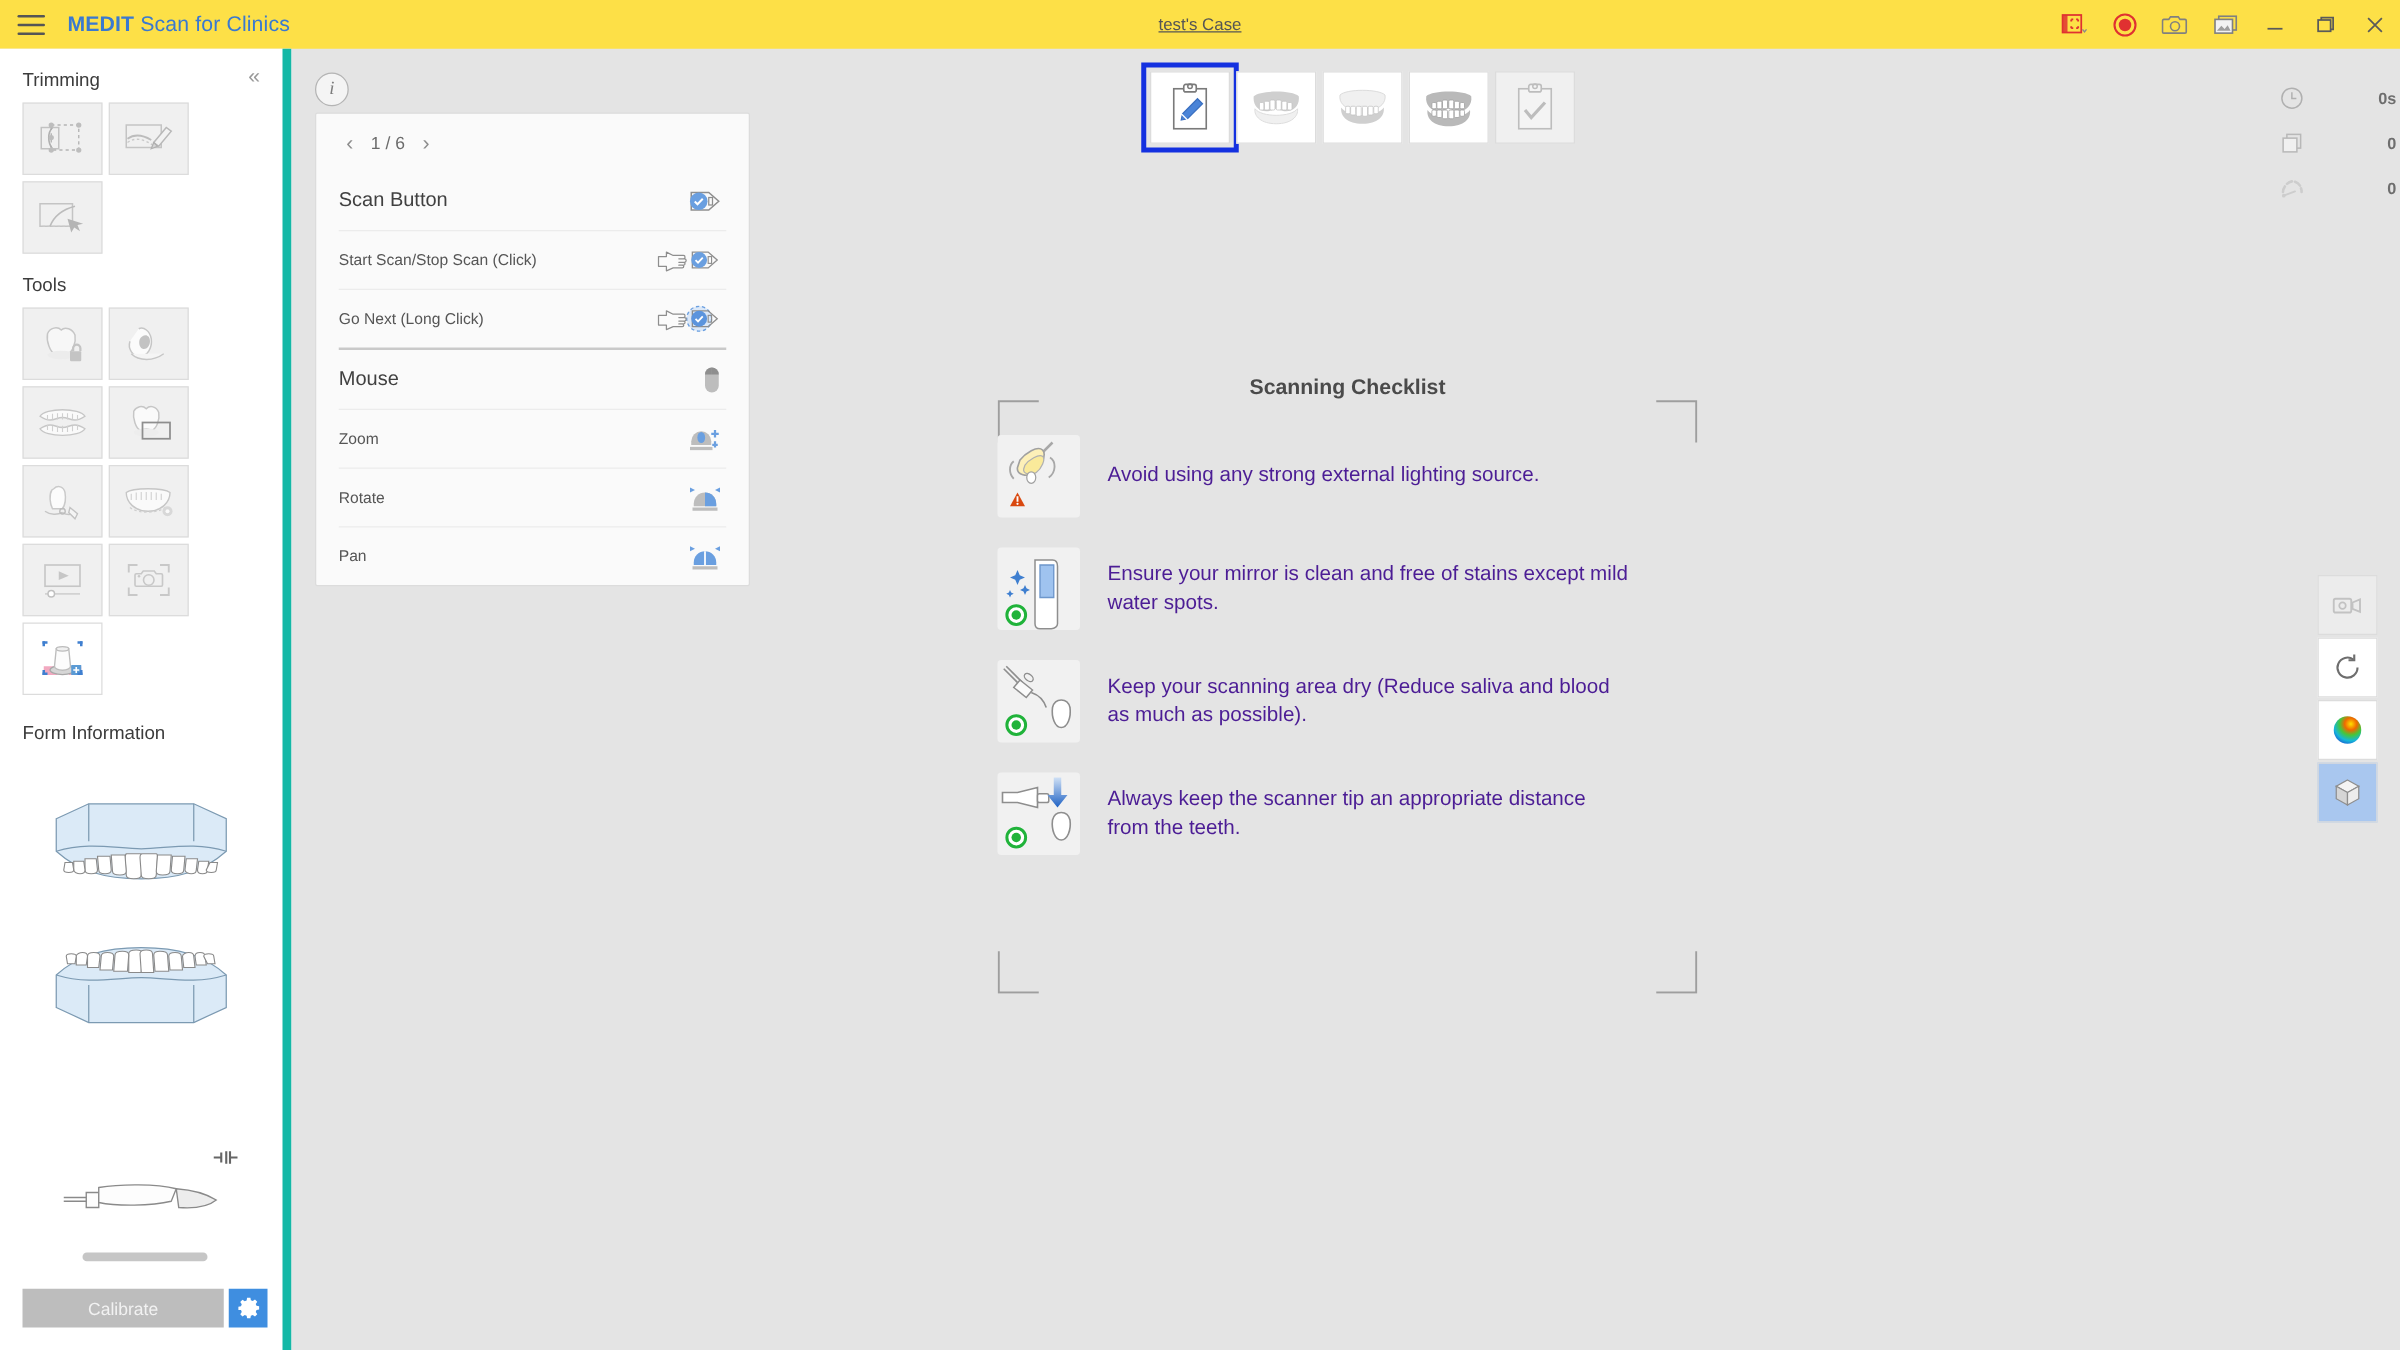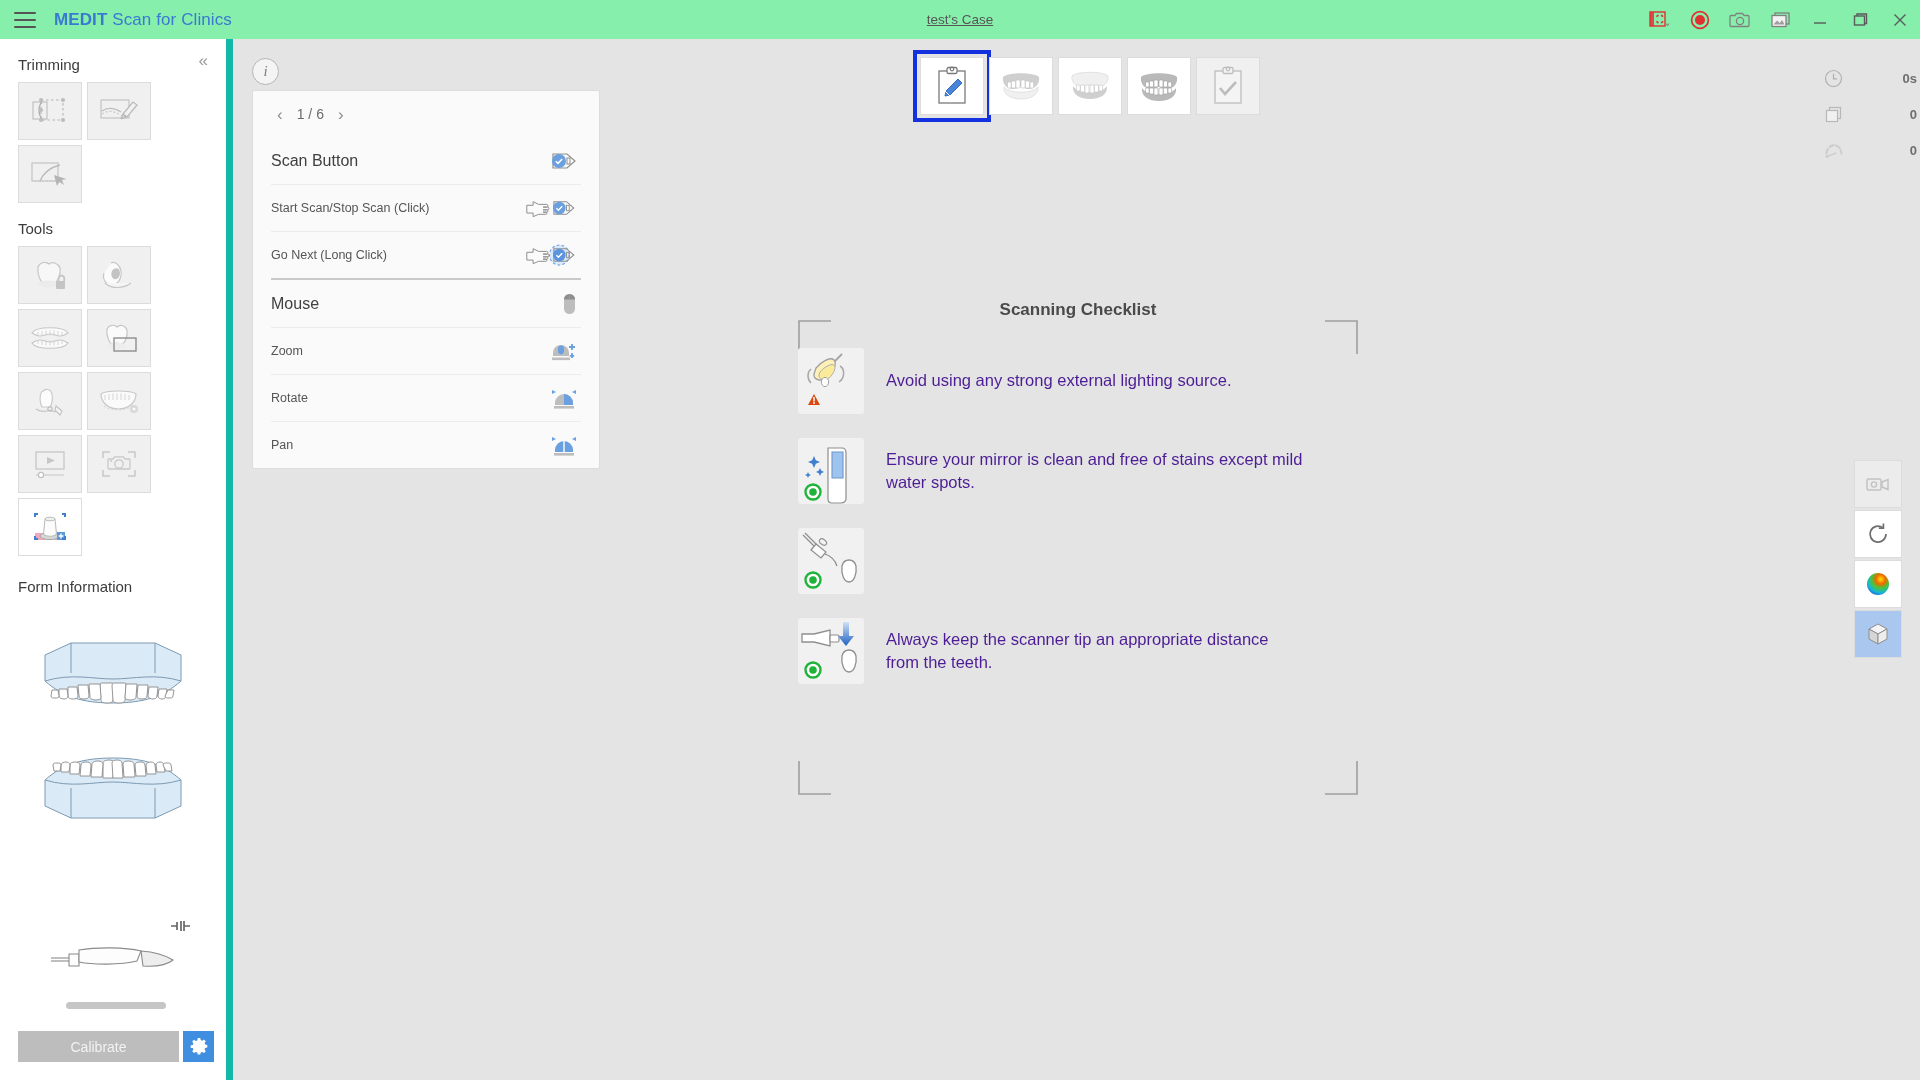--- a/index.html
+++ b/index.html
@@ -7,21 +7,21 @@
     width: 1920px; height: 1080px;
     font-family: "Liberation Sans", sans-serif;
     background: #e4e4e4;
     overflow: hidden;
     -webkit-font-smoothing: antialiased;
   }
 
   
   #titlebar {
     position: absolute; top: 0; left: 0; width: 1920px; height: 39px;
-    background: #86efac;
+    background: #fde047;
     display: flex; align-items: center;
   }
   #hamburger {
     width: 22px; height: 16px; margin-left: 14px;
     display: flex; flex-direction: column; justify-content: space-between;
     cursor: pointer;
   }
   #hamburger i { display: block; height: 2px; background: #555; border-radius: 1px; }
   #app-title {
     margin-left: 18px; font-size: 17px; font-weight: bold; color: #3a79d0;
@@ -721,20 +721,21 @@
         <path d="M18 16l10 8-5 6-10-8z" fill="#fafafa" stroke="#8e8e8e" stroke-width="1.2"></path>
         <ellipse cx="25" cy="14" rx="4" ry="2.6" fill="#f2f2f2" stroke="#8e8e8e" stroke-width="1.1" transform="rotate(38 25 14)"></ellipse>
         <path d="M27 26c6 2 10 6 12 12" fill="none" stroke="#8e8e8e" stroke-width="1.3"></path>
         <path d="M44 38c1-4 4-6 7-6s6 2 7 6c1 8-2 16-7 16s-8-8-7-16z" fill="#fff" stroke="#8e8e8e" stroke-width="1.3"></path>
         <g>
             <circle cx="15" cy="52" r="7.5" fill="#fff" stroke="#20b33a" stroke-width="2.4"></circle>
             <circle cx="15" cy="52" r="3.8" fill="#20b33a"></circle>
           </g>
       </svg>
     </div>
+    <div class="cl-text">Keep your scanning area dry (Reduce saliva and blood as much as possible).</div>
   </div>
 
   <div class="cl-item">
     <div class="cl-thumb">
       <svg width="66" height="66" viewBox="0 0 66 66">
         <path d="M4 16h12l16-4v16l-16-4H4z" fill="#fff" stroke="#8e8e8e" stroke-width="1.3"></path>
         <rect x="32" y="17" width="9" height="7" rx="1.5" fill="#fff" stroke="#8e8e8e" stroke-width="1.2"></rect>
         <defs>
             <linearGradient id="ag" x1="0" y1="0" x2="0" y2="1">
           <stop offset="0%" stop-color="#cfe0f5"></stop>

